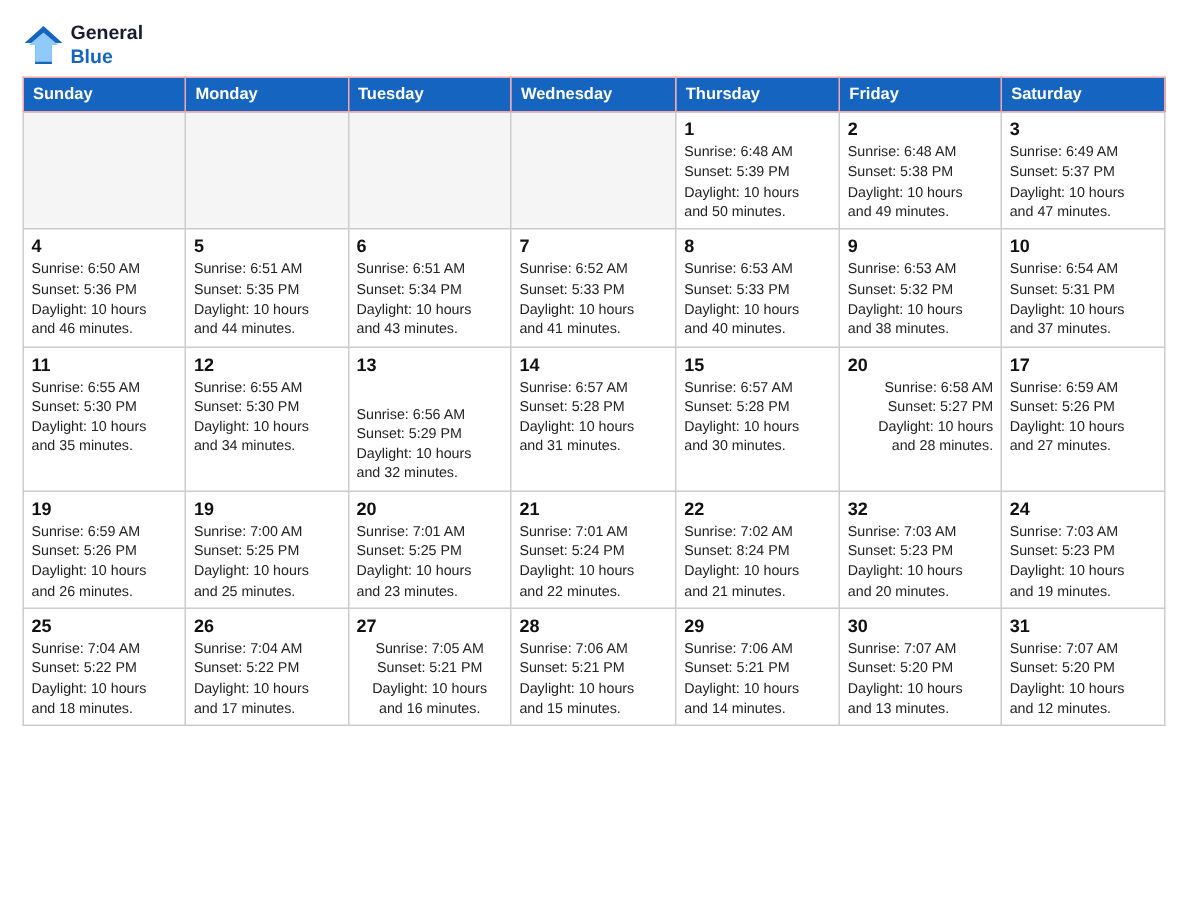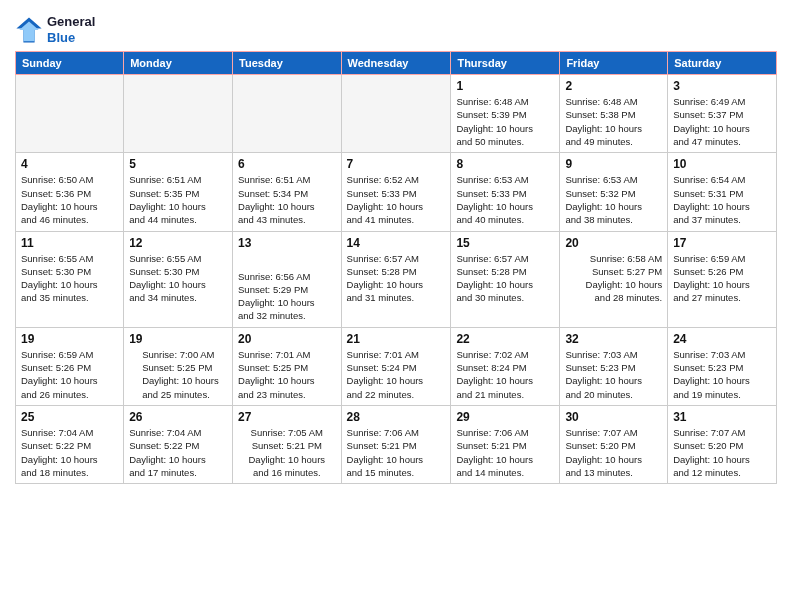--- a/index.html
+++ b/index.html
@@ -252,21 +252,21 @@
       <tr class="week-row">
         <td>
           <div class="day-num">19</div>
           <div class="day-info" style="white-space: pre-line;">Sunrise: 6:59 AM
 Sunset: 5:26 PM
 Daylight: 10 hours
 and 26 minutes.</div>
         </td>
         <td>
           <div class="day-num">19</div>
-          <div class="day-info" style="white-space: pre-line; margin-left: 13px;">Sunrise: 7:00 AM
+          <div class="day-info" style="white-space: pre-line;">Sunrise: 7:00 AM
 Sunset: 5:25 PM
 Daylight: 10 hours
 and 25 minutes.</div>
         </td>
         <td>
           <div class="day-num">20</div>
           <div class="day-info" style="white-space: pre-line;">Sunrise: 7:01 AM
 Sunset: 5:25 PM
 Daylight: 10 hours
 and 23 minutes.</div>

